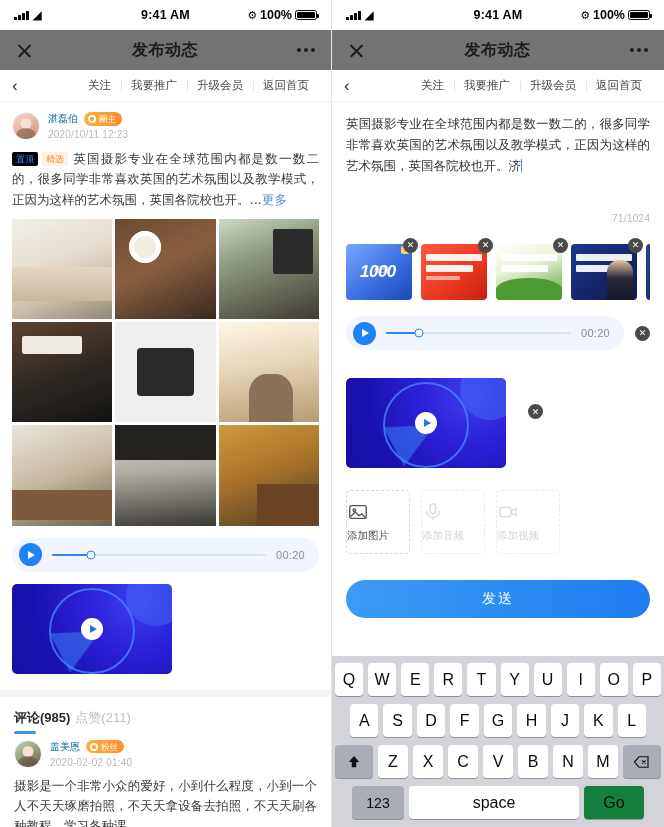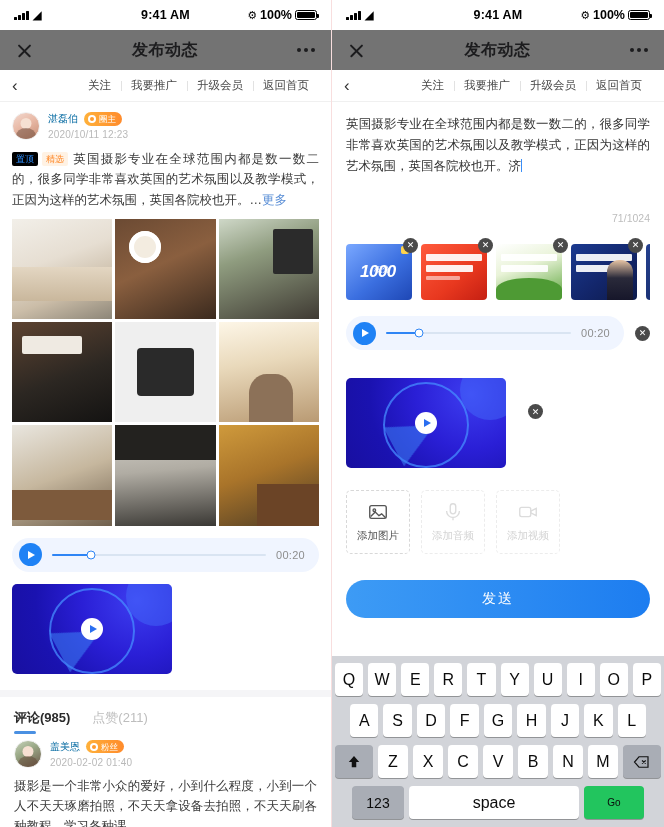--- a/index.html
+++ b/index.html
@@ -187,21 +187,21 @@
     width: 22px; height: 22px; border-radius: 50%; background: #fff;
     display: flex; align-items: center; justify-content: center; cursor: pointer;
   }
   .video .vplay::after {
     content:""; width:0; height:0; margin-left:2px;
     border-left: 7px solid #2a6ef0; border-top: 4.5px solid transparent; border-bottom: 4.5px solid transparent;
   }
 
   
   .divider { height: 7px; background: #f5f5f7; margin-top: 16px; }
-  .cm-head { display: flex; align-items: center; gap: 22px; padding: 12px 14px 0 14px; }
+  .cm-head { display: flex; align-items: center; gap: 5px; padding: 12px 14px 0 14px; }
   .cm-tab { font-size: 13px; color: #bdbdbd; position: relative; padding-bottom: 7px; cursor: pointer; }
   .cm-tab.active { color: #2b2b2b; font-weight: bold; }
   .cm-tab.active::after {
     content:""; position:absolute; left:0; bottom:0; width:22px; height:2.5px;
     background:#4a90e2; border-radius:2px;
   }
   .cm-item { padding: 6px 14px 0 14px; }
   .cm-text { font-size: 12.5px; line-height: 1.62; color: #3a3a3a; margin-top: 8px; text-align: justify; }
 
   
@@ -241,21 +241,21 @@
   .rm-circle {
     width: 15px; height: 15px; border-radius: 50%; background: #4a4a4a; color: #fff;
     display: flex; align-items: center; justify-content: center; font-size: 9px;
     flex: none; cursor: pointer;
   }
   .video-row-r { display: flex; align-items: flex-start; gap: 22px; margin-top: 16px; }
 
   .addrow { display: flex; gap: 11px; margin-top: 22px; }
   .addbtn {
     width: 64px; height: 64px; border: 1px dashed #d8d8d8; border-radius: 5px;
-    display: flex; flex-direction: column; align-items: center; justify-content: center;
+    display: flex; flex-direction: column; align-items: flex-start; justify-content: center;
     gap: 6px; cursor: pointer; background: #fff;
   }
   .addbtn.dis { border-color: #ececec; }
   .addbtn .lbl { font-size: 10.5px; color: #555; }
   .addbtn.dis .lbl { color: #d4d4d4; }
   .addbtn svg { width: 22px; height: 22px; }
 
   .send {
     margin: 26px 14px 0 14px; height: 38px; border-radius: 19px;
     background: linear-gradient(90deg,#3d9bf5 0%,#1d7df0 100%);
@@ -270,21 +270,21 @@
   .key {
     background: #fff; border-radius: 4px; height: 33px; min-width: 26px; flex: 1;
     display: flex; align-items: center; justify-content: center;
     font-size: 16px; color: #0b0b0b; box-shadow: 0 1px 0 rgba(0,0,0,.3); cursor: pointer;
   }
   .kb-row.r2 { padding: 0 15px; }
   .kb-row.r3 { padding: 0 0; }
   .key.wide { flex: 0 0 38px; background: #a9adb5; }
   .key.space { flex: 0 0 170px; }
   .key.fn { flex: 0 0 52px; background: #a9adb5; font-size: 14px; }
-  .key.go { flex: 0 0 60px; background: #22c55e; font-size: 10px; }
+  .key.go { flex: 0 0 60px; background: #15803d; font-size: 16px; }
   .key svg { width: 18px; height: 18px; }
 </style>
 </head>
 <body>
 
 <div class="stage">
 
   <div class="phone left">
 
     <div class="statusbar">

